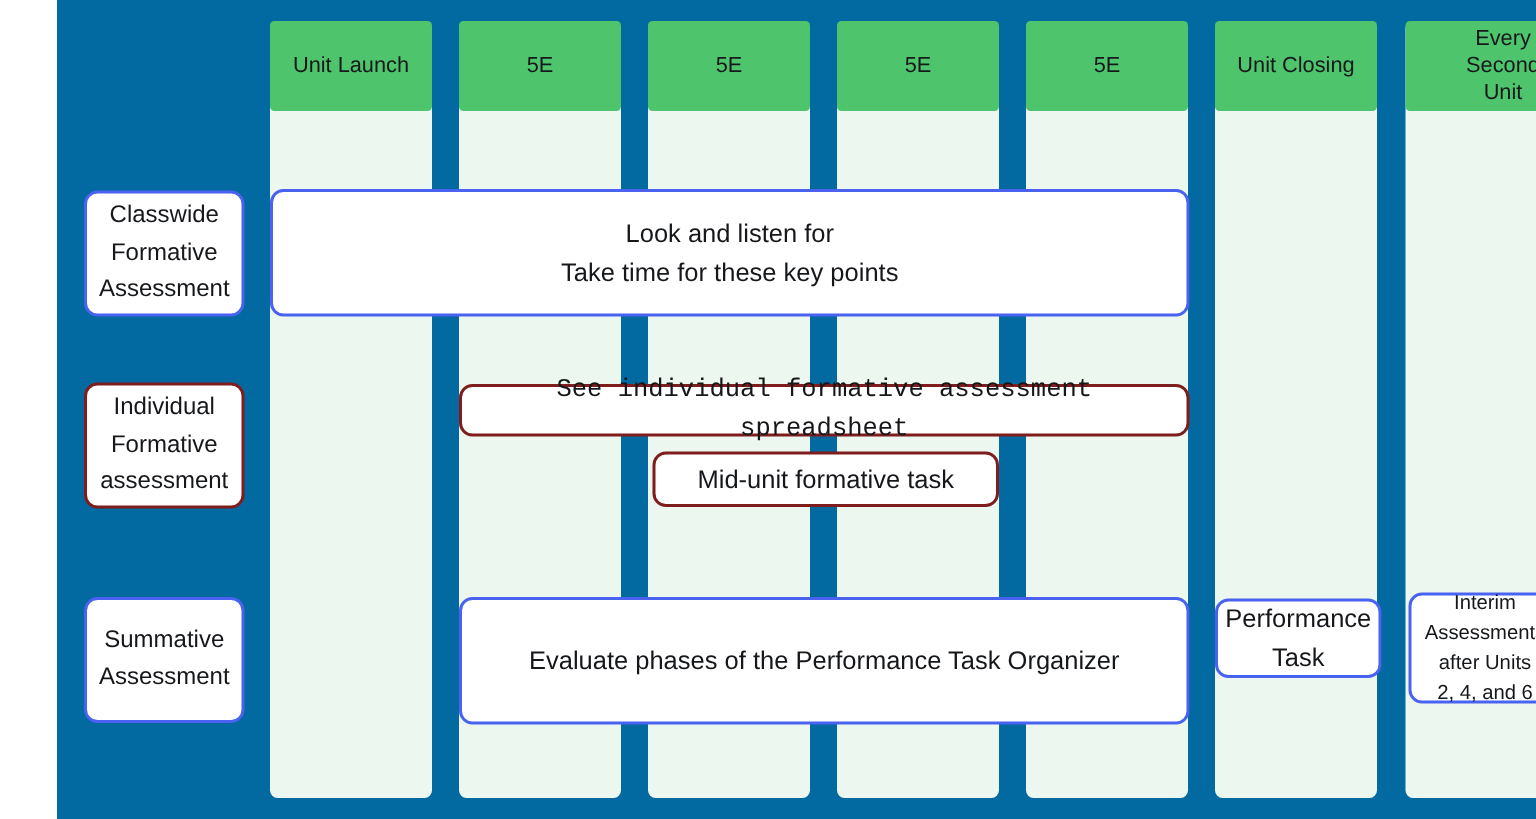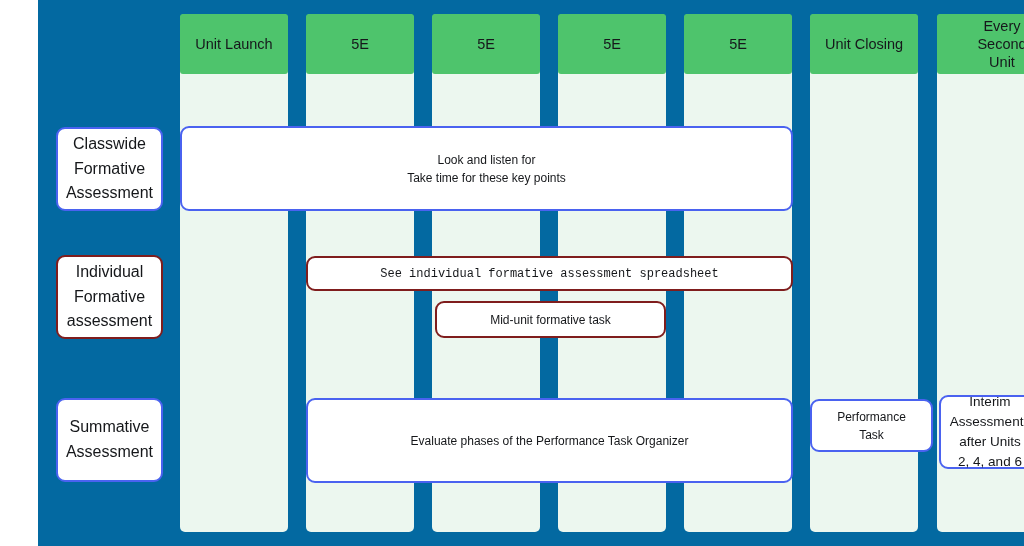--- a/index.html
+++ b/index.html
@@ -70,38 +70,38 @@
 
   
   .box {
     position: absolute;
     background: #ffffff;
     border-radius: 9px;
     display: flex;
     align-items: center;
     justify-content: center;
     text-align: center;
-    font-size: 12px;
+    font-size: 17px;
     line-height: 1.5;
     color: #15171a;
     box-sizing: border-box;
     padding: 0 8px;
   }
   .box .ln { display: block; }
 
   
   #row-label-classwide   { top: 127px; height: 84px; }
   #row-label-individual  { top: 255px; height: 84px; }
   #row-label-summative   { top: 398px; height: 84px; }
 
   #box-look-listen       { left: 142px; top: 126px; width: 613px; height: 85px; }
   #box-spreadsheet       { left: 268px; top: 256px; width: 487px; height: 35px; font-family: Liberation Mono, monospace; }
   #box-midunit           { left: 397px; top: 301px; width: 231px; height: 37px; }
   #box-evaluate-phases   { left: 268px; top: 398px; width: 487px; height: 85px; }
-  #box-performance-task  { left: 772px; top: 399px; width: 123px; height: 53px; }
+  #box-performance-task  { left: 772px; top: 399px; width: 111px; height: 53px; }
   #box-transfer-task     { left: 772px; top: 466px; width: 108px; height: 33px; }
   #box-interim           { left: 901px; top: 395px; width: 102px; height: 74px;
                            font-size: 13.5px; line-height: 1.5; }
 </style>
 </head>
 <body>
 
 <div id="canvas">
 
   <div class="col-band" style="left:142px; width:108px;"></div>

